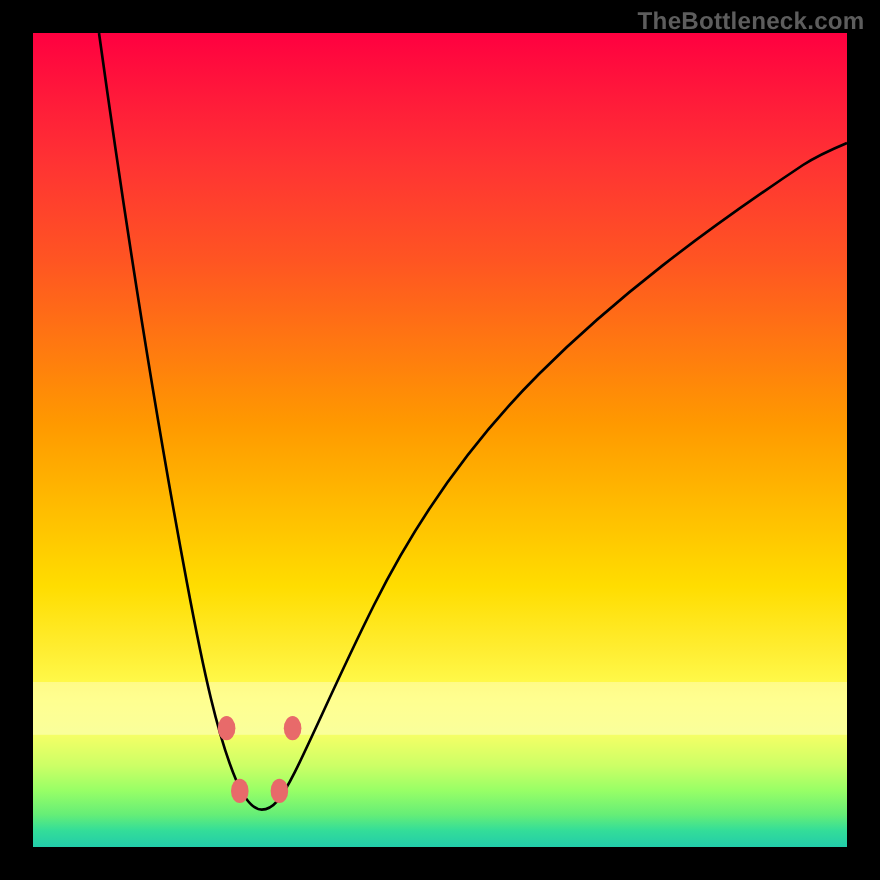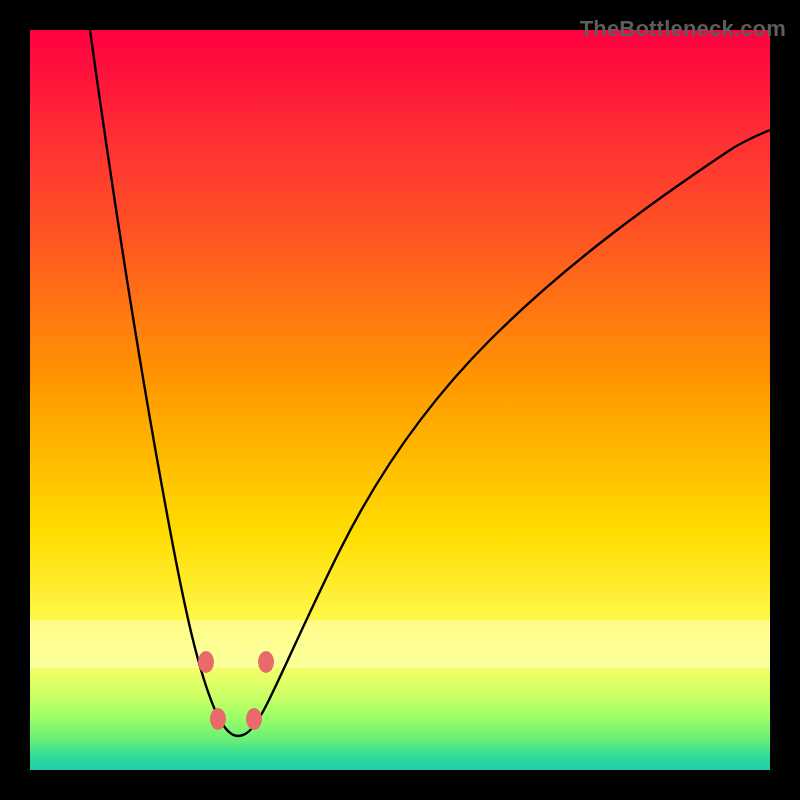--- a/index.html
+++ b/index.html
@@ -55,21 +55,20 @@
   }
   .watermark {
     position: absolute;
     top: 6px;
     right: 14px;
     font-family: Arial, Helvetica, sans-serif;
     font-size: 22px;
     font-weight: 600;
     color: #5d5d5d;
     letter-spacing: 0.2px;
-    margin-top: 10px;
   }
 </style>
 </head>
 <body>
 
 <div class="frame">
   <div class="gradient"></div>
   <div class="pale-band"></div>
   <svg class="curve" viewBox="0 0 740 740" preserveAspectRatio="none">
     <path fill="none" stroke="#000000" stroke-width="2.4" d="M 60 0

